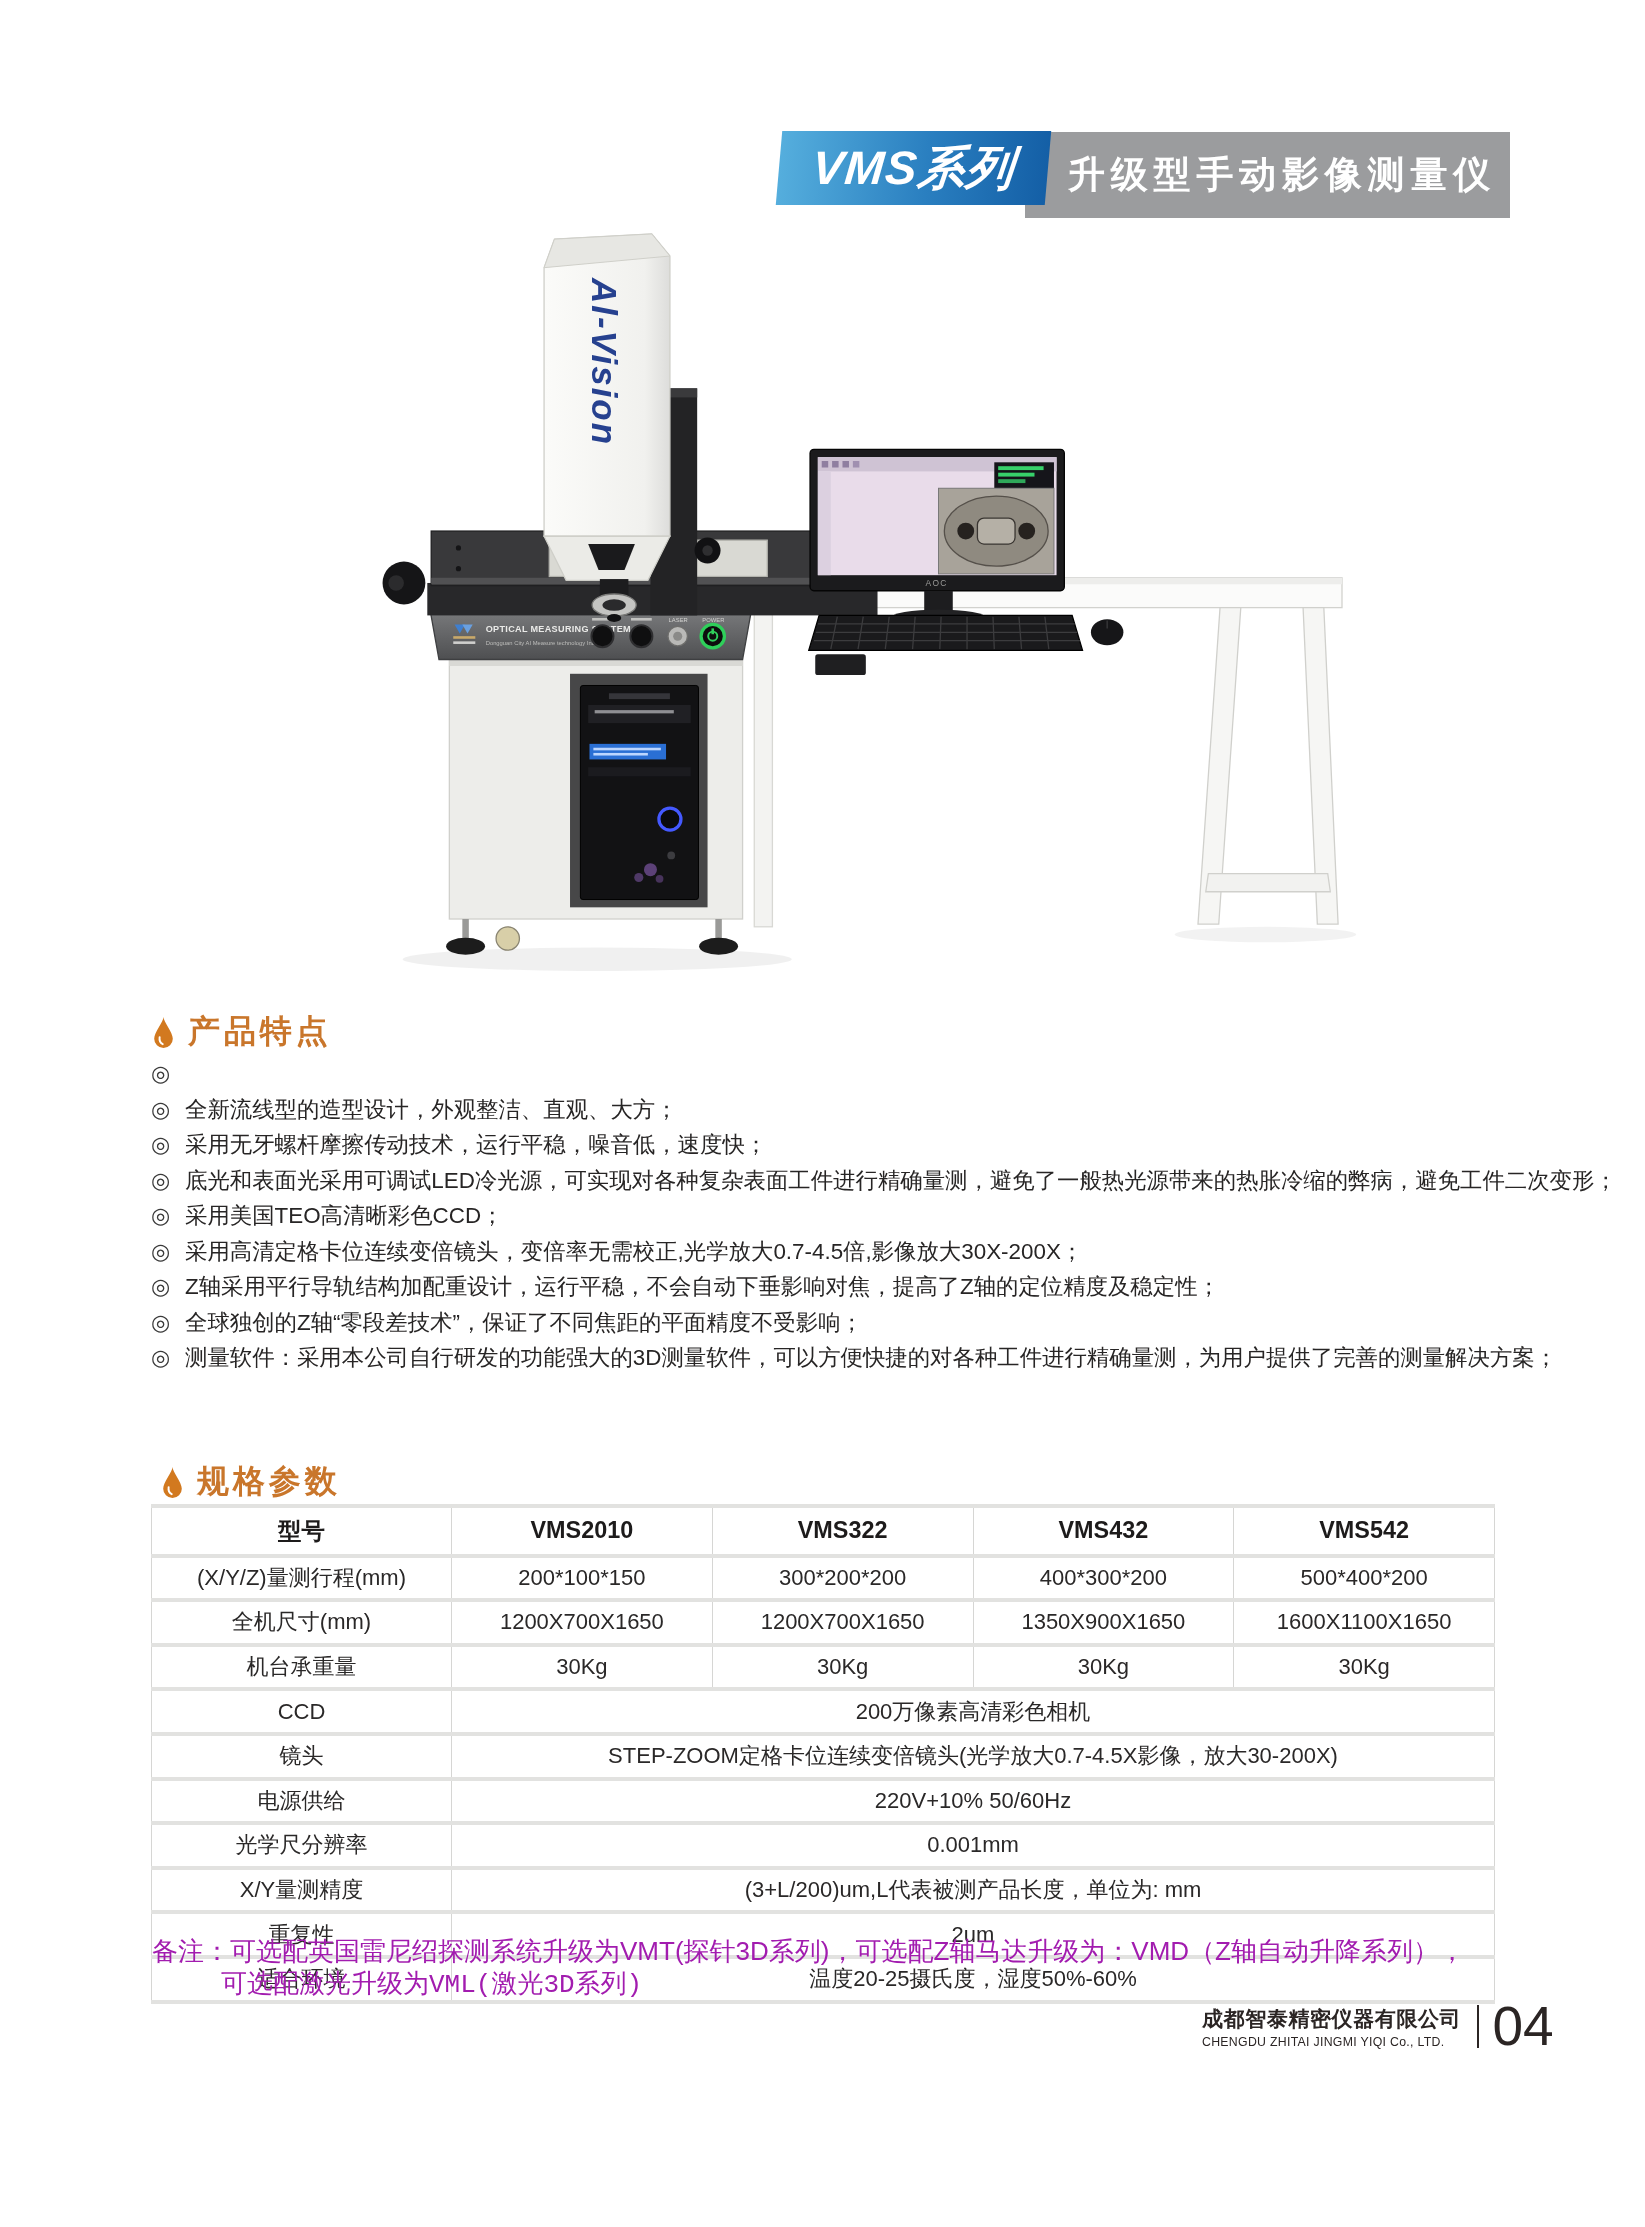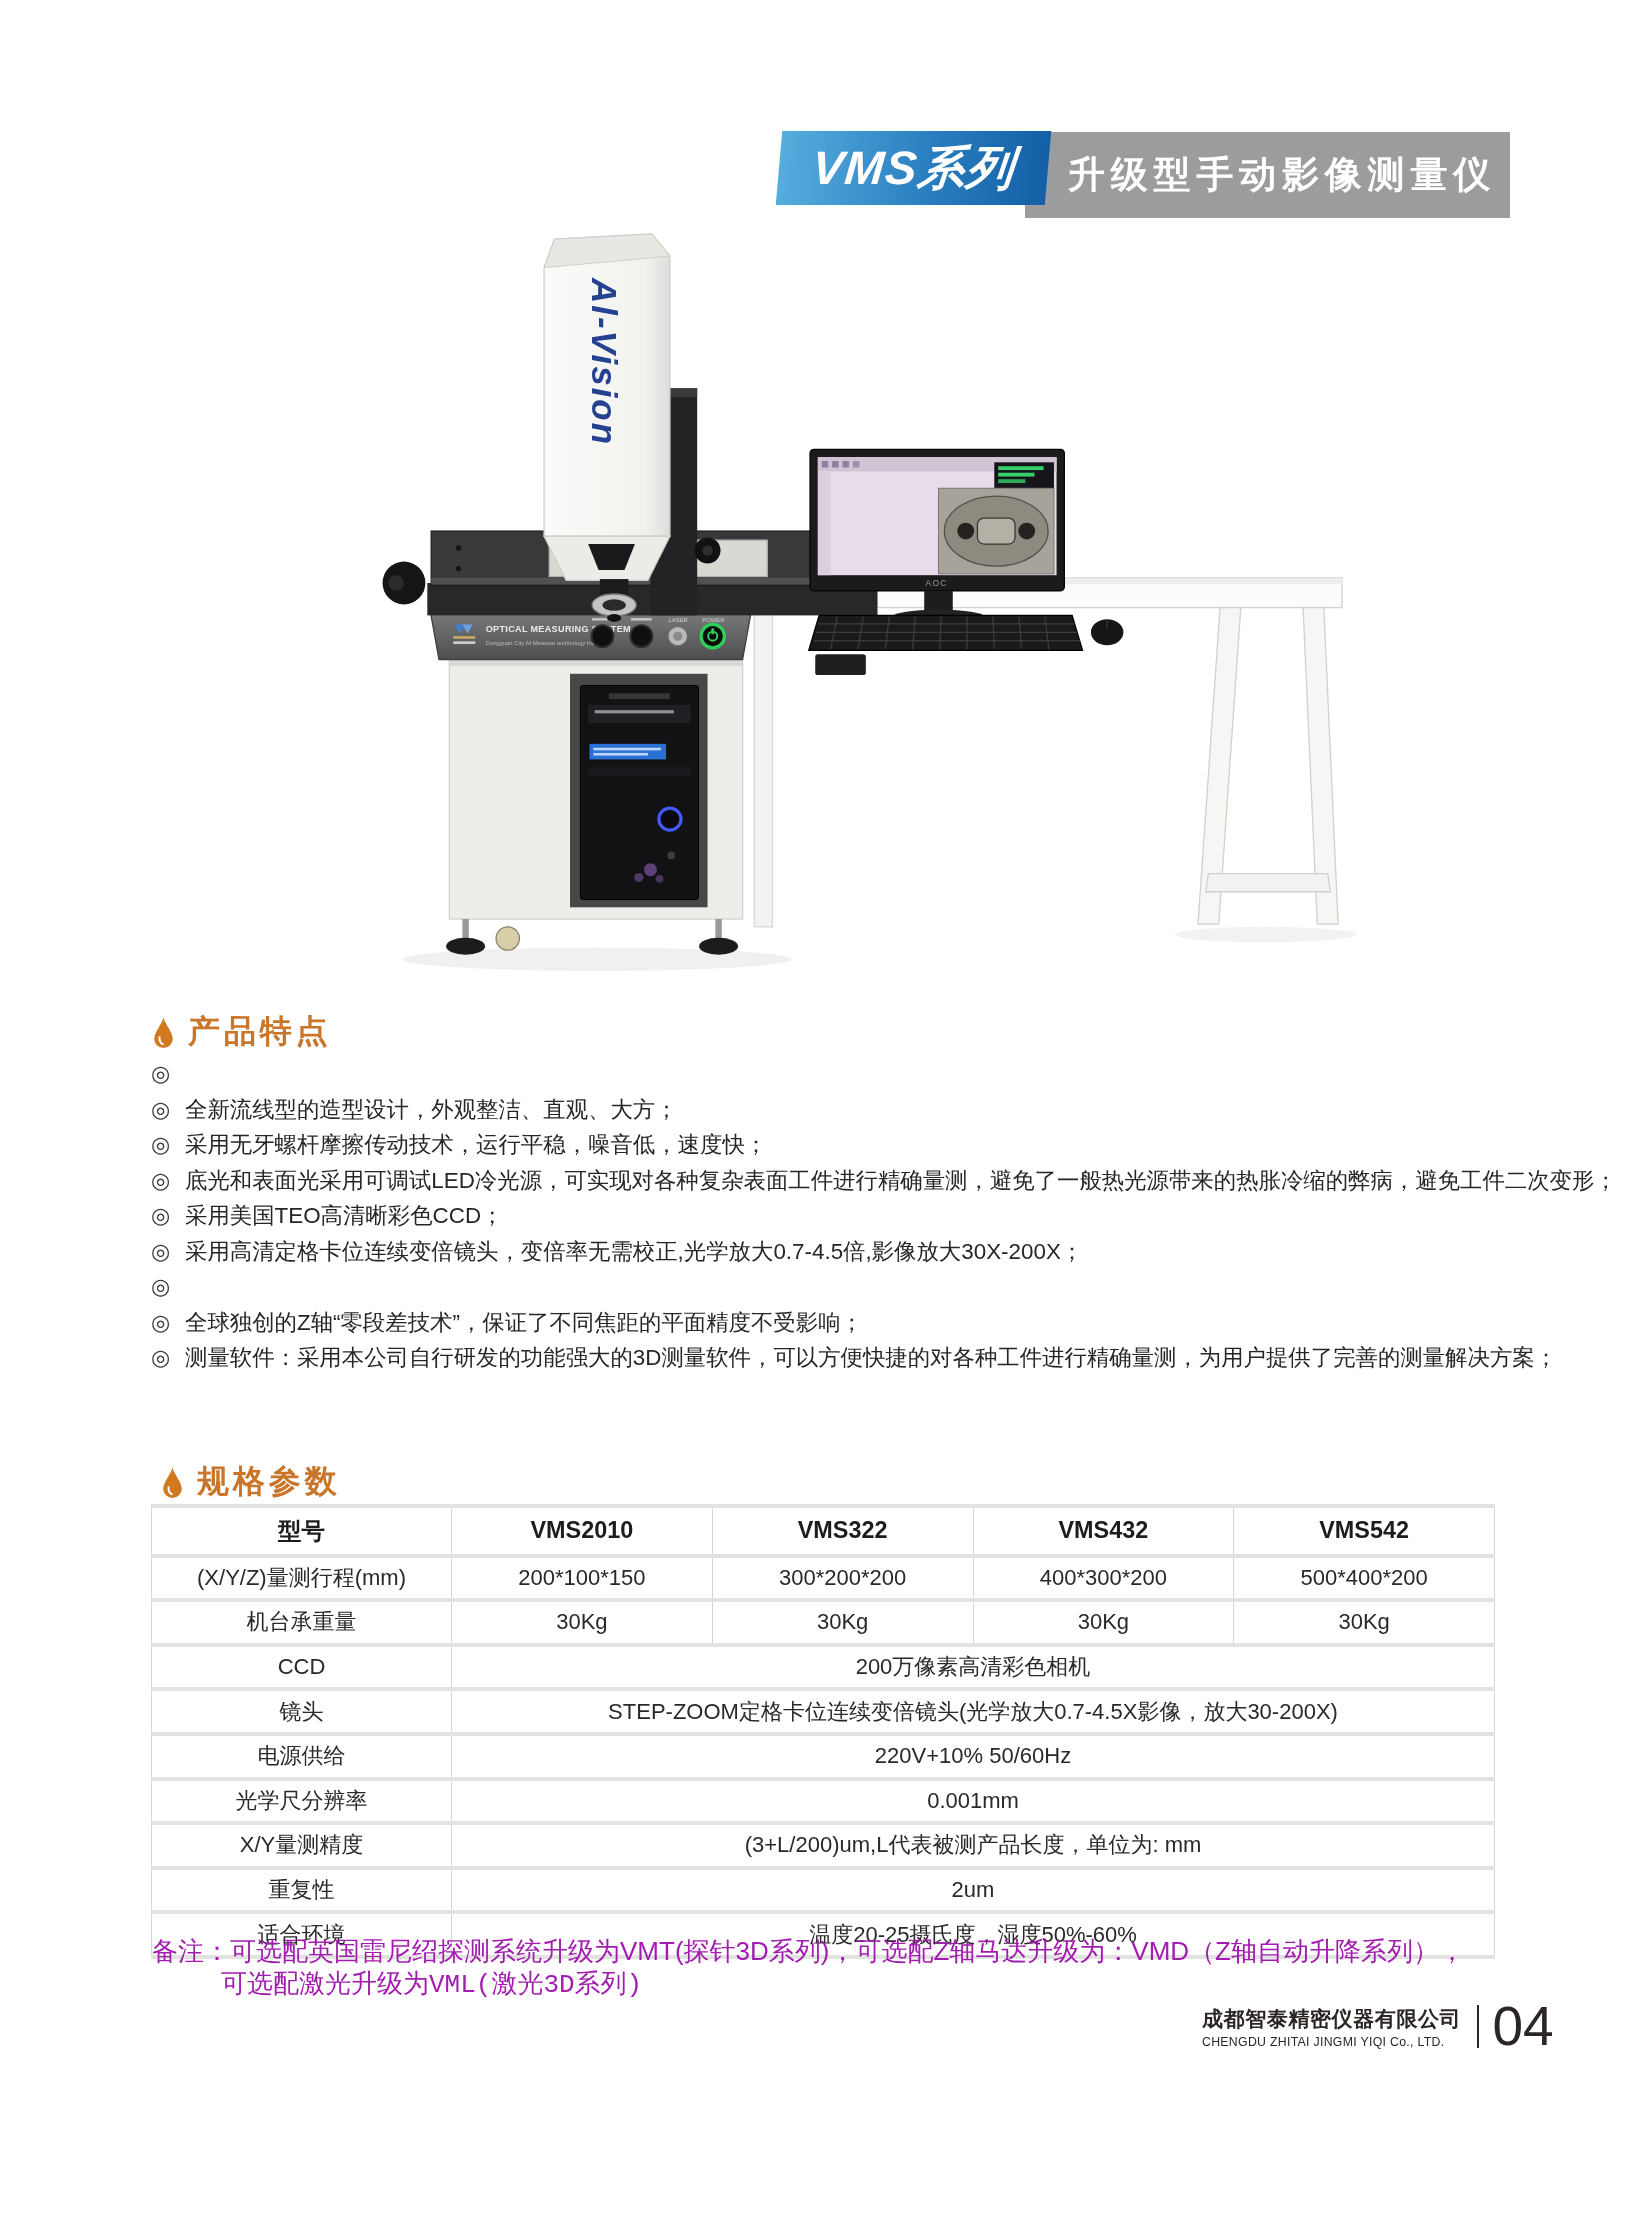--- a/index.html
+++ b/index.html
@@ -262,20 +262,21 @@
     <div class="bullet">
         <span class="mk">◎</span>
         <span class="tx">采用美国TEO高清晰彩色CCD；</span>
       </div>
     <div class="bullet">
         <span class="mk">◎</span>
         <span class="tx">采用高清定格卡位连续变倍镜头，变倍率无需校正,光学放大0.7-4.5倍,影像放大30X-200X；</span>
       </div>
     <div class="bullet">
         <span class="mk">◎</span>
+        <span class="tx">Z轴采用平行导轨结构加配重设计，运行平稳，不会自动下垂影响对焦，提高了Z轴的定位精度及稳定性；</span>
       </div>
     <div class="bullet">
         <span class="mk">◎</span>
         <span class="tx">全球独创的Z轴“零段差技术”，保证了不同焦距的平面精度不受影响；</span>
       </div>
     <div class="bullet">
         <span class="mk">◎</span>
         <span class="tx">测量软件：采用本公司自行研发的功能强大的3D测量软件，可以方便快捷的对各种工件进行精确量测，为用户提供了完善的测量解决方案；</span>
       </div>
   </div>
@@ -305,20 +306,27 @@
       <td>VMS542</td>
     </tr>
     <tr>
       <td class="lbl">(X/Y/Z)量测行程(mm)</td>
       <td>200*100*150</td>
       <td>300*200*200</td>
       <td>400*300*200</td>
       <td>500*400*200</td>
     </tr>
     <tr>
+      <td class="lbl">全机尺寸(mm)</td>
+      <td>1200X700X1650</td>
+      <td>1200X700X1650</td>
+      <td>1350X900X1650</td>
+      <td>1600X1100X1650</td>
+    </tr>
+    <tr>
       <td class="lbl">机台承重量</td>
       <td>30Kg</td>
       <td>30Kg</td>
       <td>30Kg</td>
       <td>30Kg</td>
     </tr>
     <tr>
       <td class="lbl">CCD</td>
       <td colspan="4">200万像素高清彩色相机</td>
     </tr>

